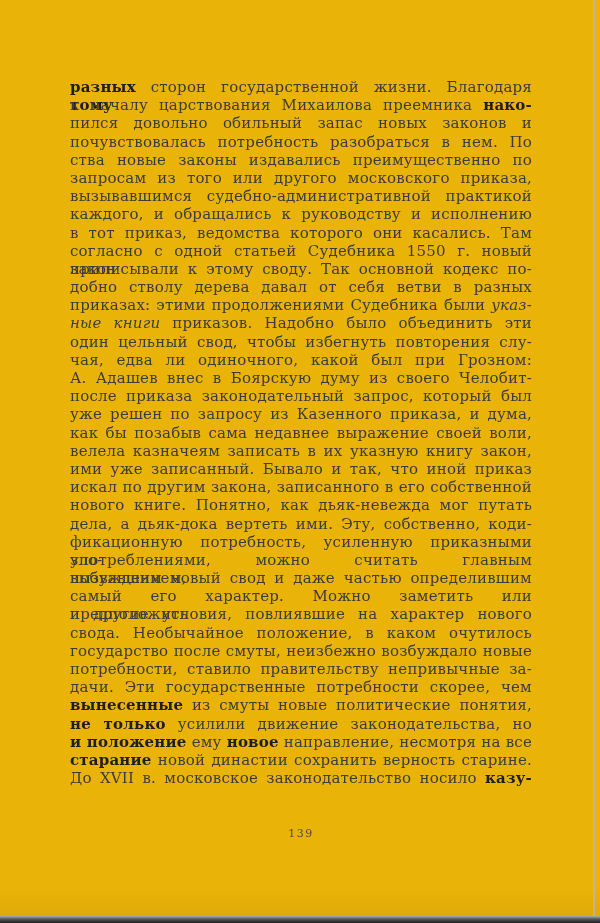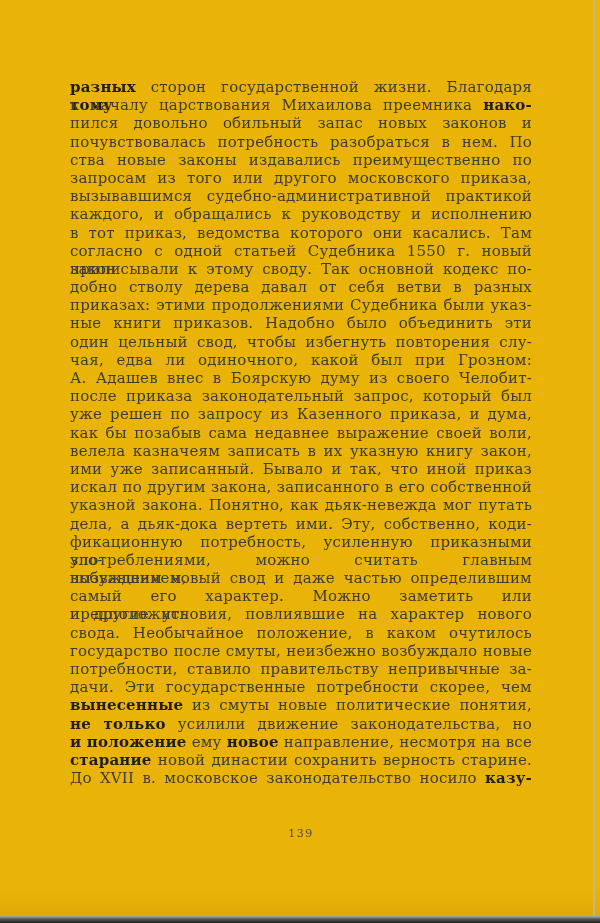--- a/index.html
+++ b/index.html
@@ -56,20 +56,21 @@
     text-align-last: justify;
     white-space: normal;
     height: 18.2px;
     overflow: visible;
   }
   .page-text .b {
     font-weight: bold;
     color: #1e1e1e;
   }
   .page-text .i {
+    font-style: italic;
   }
   .page-number {
     position: absolute;
     left: 70px;
     top: 827px;
     width: 462px;
     text-align: center;
     color: #4a4a4a;
     font-size: 11px;
     letter-spacing: 1.5px;
@@ -96,21 +97,21 @@
       <div class="line"><span class="i">ные книги</span><span> приказов. Надобно было объединить эти</span></div>
       <div class="line"><span>один цельный свод, чтобы избегнуть повторения слу-</span></div>
       <div class="line"><span>чая, едва ли одиночного, какой был при Грозном:</span></div>
       <div class="line"><span>А. Адашев внес в Боярскую думу из своего Челобит-</span></div>
       <div class="line"><span>после приказа законодательный запрос, который был</span></div>
       <div class="line"><span>уже решен по запросу из Казенного приказа, и дума,</span></div>
       <div class="line"><span>как бы позабыв сама недавнее выражение своей воли,</span></div>
       <div class="line"><span>велела казначеям записать в их указную книгу закон,</span></div>
       <div class="line"><span>ими уже записанный. Бывало и так, что иной приказ</span></div>
       <div class="line"><span>искал по другим закона, записанного в его собственной</span></div>
-      <div class="line"><span>указной закона. Понятно, как дьяк-невежда мог путать</span></div>
+      <div class="line"><span>нового книге. Понятно, как дьяк-невежда мог путать</span></div>
       <div class="line"><span>дела, а дьяк-дока вертеть ими. Эту, собственно, коди-</span></div>
       <div class="line"><span>фикационную потребность, усиленную приказными зло-</span></div>
       <div class="line"><span>употреблениями, можно считать главным побуждением,</span></div>
       <div class="line"><span>вызвавшим новый свод и даже частью определившим</span></div>
       <div class="line"><span>самый его характер. Можно заметить или предположить</span></div>
       <div class="line"><span>и другие условия, повлиявшие на характер нового</span></div>
       <div class="line"><span>свода. Необычайное положение, в каком очутилось</span></div>
       <div class="line"><span>государство после смуты, неизбежно возбуждало новые</span></div>
       <div class="line"><span>потребности, ставило правительству непривычные за-</span></div>
       <div class="line"><span>дачи. Эти государственные потребности скорее, чем</span></div>

